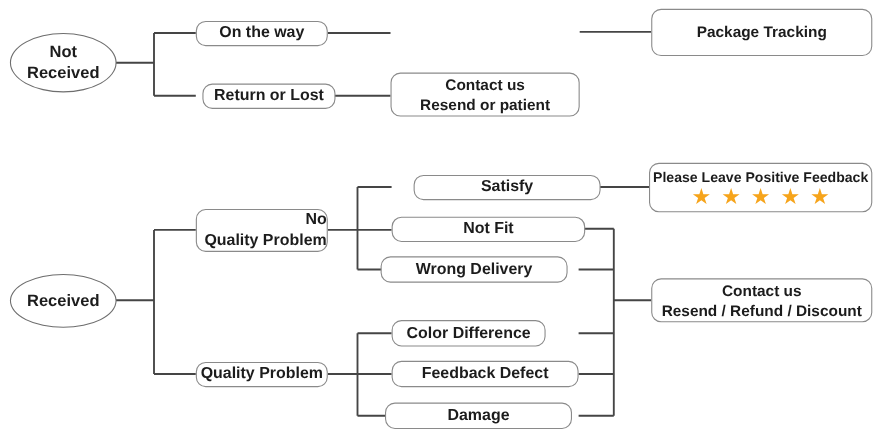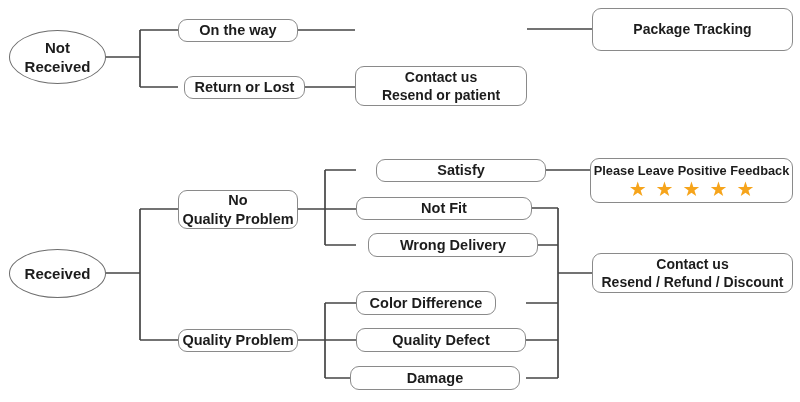--- a/index.html
+++ b/index.html
@@ -34,29 +34,29 @@
   }
   
   .n-not-received{left:9px;top:30px;width:97px;height:54px;text-align:right;}
   .n-on-the-way{left:178px;top:19px;width:120px;height:23px;}
   .n-be-patient{left:355px;top:18px;width:172px;height:23px;font-size:14px;}
   .n-package-tracking{left:592px;top:8px;width:201px;height:43px;font-size:14px;}
   .n-return-or-lost{left:184px;top:76px;width:121px;height:23px;}
   .n-contact-1{left:355px;top:66px;width:172px;height:40px;font-size:14px;}
   
   .n-received{left:9px;top:249px;width:97px;height:49px;}
-  .n-no-quality{left:178px;top:190px;width:120px;height:39px;font-size:14.5px;}
+  .n-no-quality{left:178px;top:190px;width:120px;height:39px;font-size:14.5px;align-items:flex-end;}
   .n-quality{left:178px;top:329px;width:120px;height:23px;font-size:14.5px;}
   .n-satisfy{left:376px;top:159px;width:170px;height:23px;}
   .n-not-fit{left:356px;top:197px;width:176px;height:23px;}
-  .n-wrong-delivery{left:368px;top:233px;width:170px;height:24px;}
+  .n-wrong-delivery{left:346px;top:233px;width:170px;height:24px;}
   .n-color-difference{left:356px;top:291px;width:140px;height:24px;}
   .n-quality-defect{left:356px;top:328px;width:170px;height:24px;}
   .n-damage{left:350px;top:366px;width:170px;height:24px;}
-  .n-feedback{left:590px;top:158px;width:203px;height:45px;font-size:12.8px;padding-top:2px;}
+  .n-feedback{left:590px;top:148px;width:203px;height:45px;font-size:12.8px;padding-top:2px;}
   .n-contact-2{left:592px;top:253px;width:201px;height:40px;font-size:14px;}
   .stars{
     font-size:20px;
     letter-spacing:9px;
     margin-right:-9px; 
     line-height:1.05;
     font-weight:400;
   }
 </style>
 </head>
@@ -124,21 +124,21 @@
 
   <div class="node box n-wrong-delivery">
     <div>Wrong Delivery</div>
   </div>
 
   <div class="node box n-color-difference">
     <div>Color Difference</div>
   </div>
 
   <div class="node box n-quality-defect">
-    <div>Quality Defect</div>
+    <div>Feedback Defect</div>
   </div>
 
   <div class="node box n-damage">
     <div>Damage</div>
   </div>
 
   <div class="node box n-feedback">
     <div>Please Leave Positive Feedback</div>
     <div class="stars" style="color: rgb(246, 164, 27);">★★★★★</div>
   </div>

